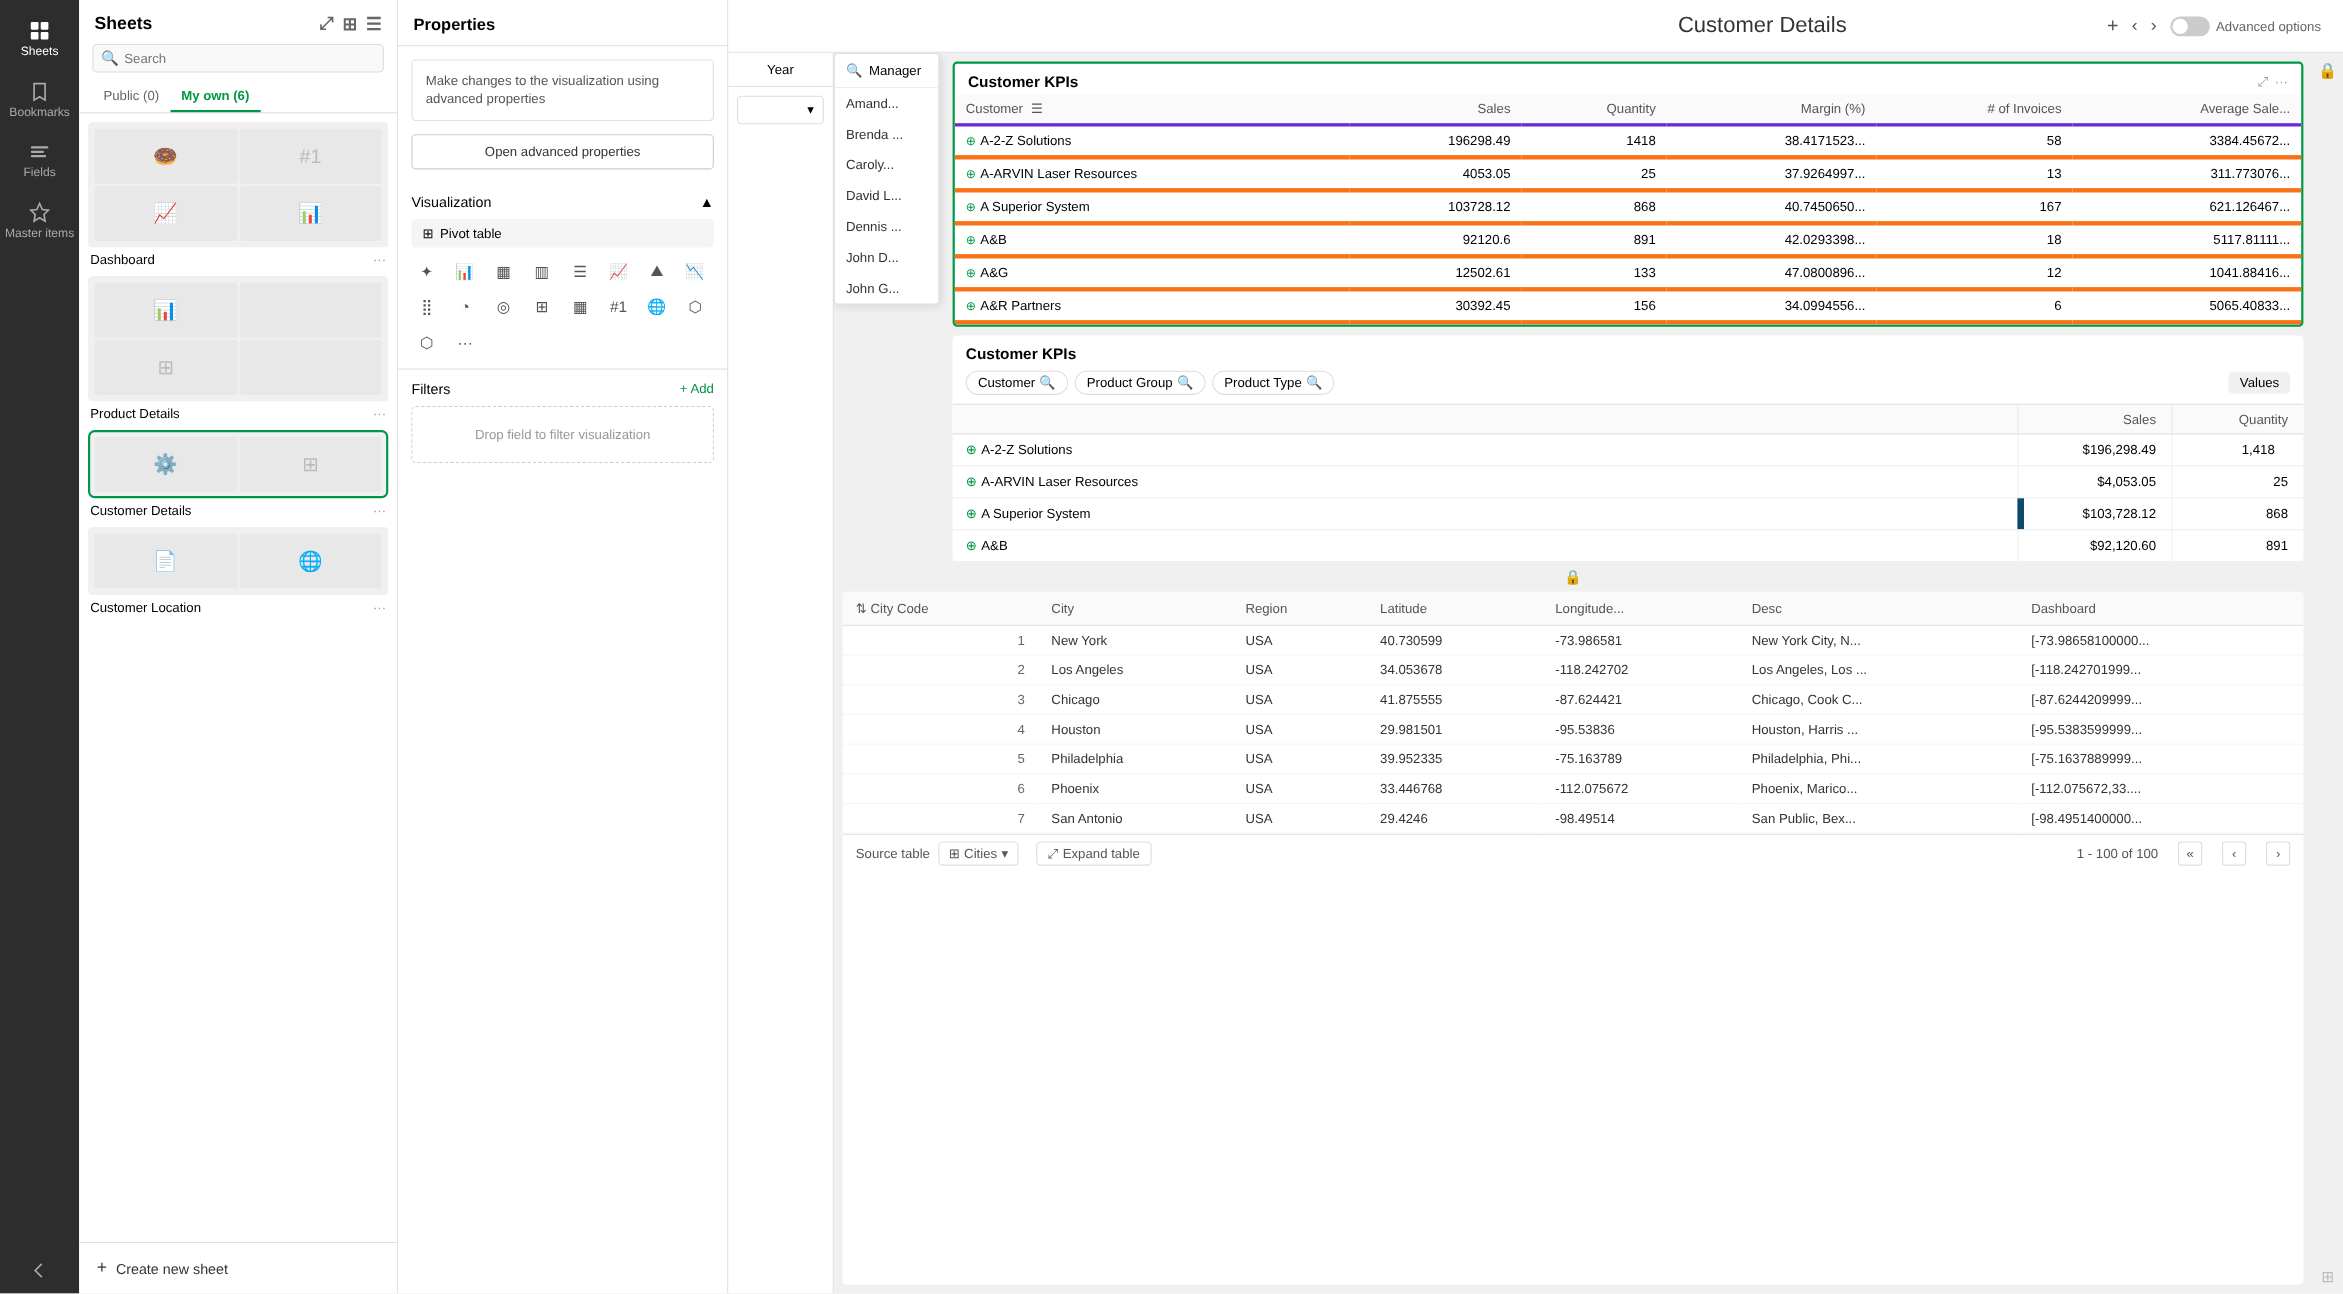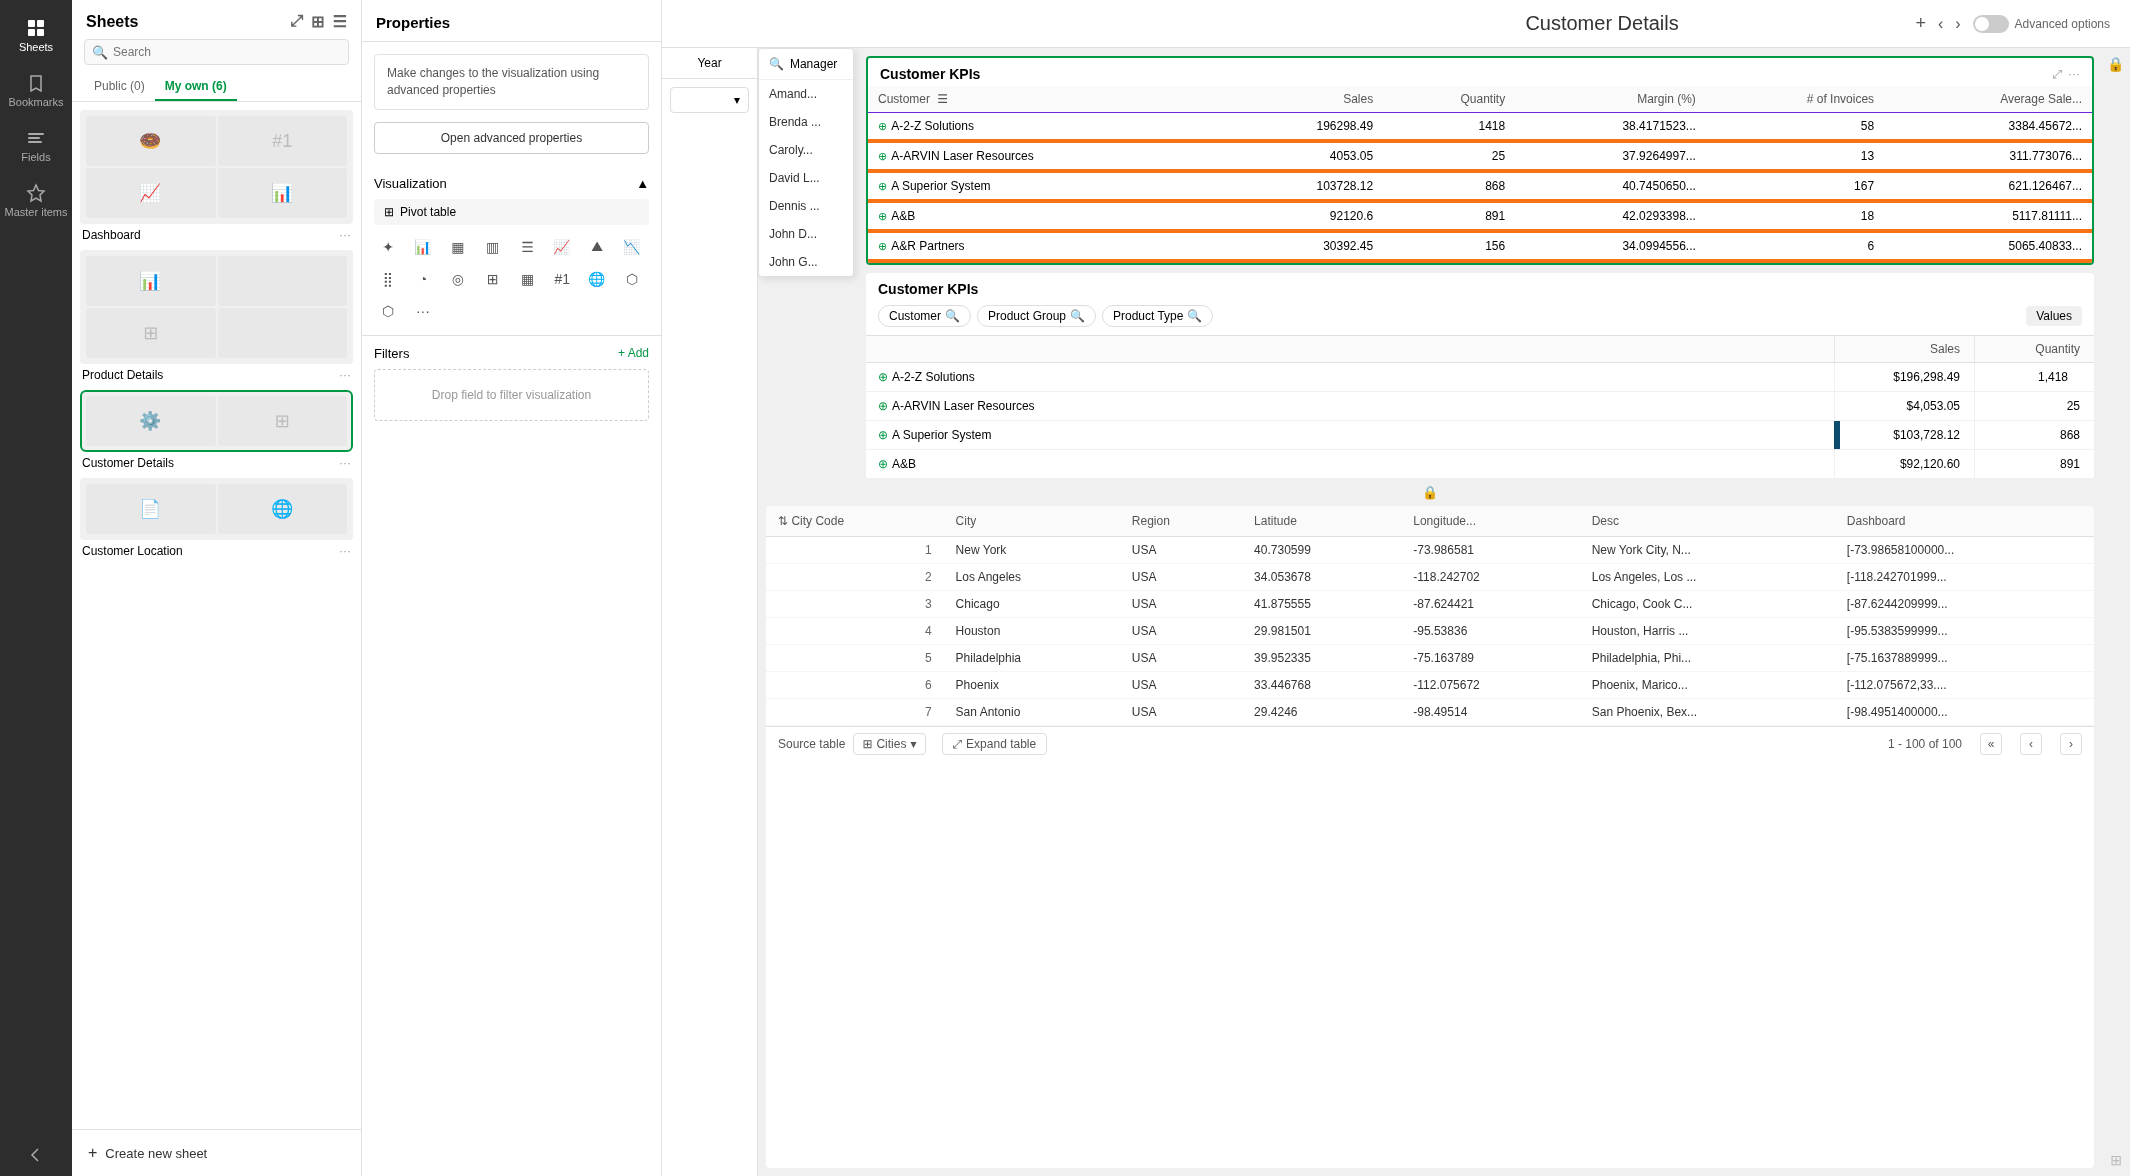--- a/index.html
+++ b/index.html
@@ -318,21 +318,21 @@
     .kpi-table {
       width: 100%;
       border-collapse: collapse;
       font-size: 12px;
     }
     .kpi-table th {
       padding: 6px 10px;
       text-align: right;
       font-weight: 500;
       color: #555;
-      border-bottom: 1px solid #6d28d9;
+      border-bottom: 3px solid #6d28d9;
       background: #fafafa;
     }
     .kpi-table th:first-child { text-align: left; }
     .kpi-table td {
       padding: 6px 10px;
       text-align: right;
       border-bottom: 4px solid #f97316;
     }
     .kpi-table td:first-child { text-align: left; }
     .expand-icon {
@@ -680,20 +680,28 @@
                 <td>167</td>
                 <td>621.126467...</td>
               </tr>
               <tr>
                 <td><span class="expand-icon">⊕</span><span>A&amp;B</span></td>
                 <td>92120.6</td>
                 <td>891</td>
                 <td>42.0293398...</td>
                 <td>18</td>
                 <td>5117.81111...</td>
+              </tr>
+              <tr>
+                <td><span class="expand-icon">⊕</span><span>A&amp;G</span></td>
+                <td>12502.61</td>
+                <td>133</td>
+                <td>47.0800896...</td>
+                <td>12</td>
+                <td>1041.88416...</td>
               </tr>
               <tr>
                 <td><span class="expand-icon">⊕</span><span>A&amp;R Partners</span></td>
                 <td>30392.45</td>
                 <td>156</td>
                 <td>34.0994556...</td>
                 <td>6</td>
                 <td>5065.40833...</td>
               </tr>
             </tbody>
@@ -833,21 +841,21 @@
                     <td>-112.075672</td>
                     <td>Phoenix, Marico...</td>
                     <td>[-112.075672,33....</td>
                   </tr>
                   <tr>
                     <td>7</td>
                     <td>San Antonio</td>
                     <td>USA</td>
                     <td>29.4246</td>
                     <td>-98.49514</td>
-                    <td>San Phoenix, Bex...</td>
+                    <td>San Public, Bex...</td>
                     <td>[-98.4951400000...</td>
                   </tr>
                 </tbody>
               </table>
             </div>
 
             <div class="source-bar">
               <span>Source table</span>
               <div class="source-dropdown">
                 <span>⊞</span>

